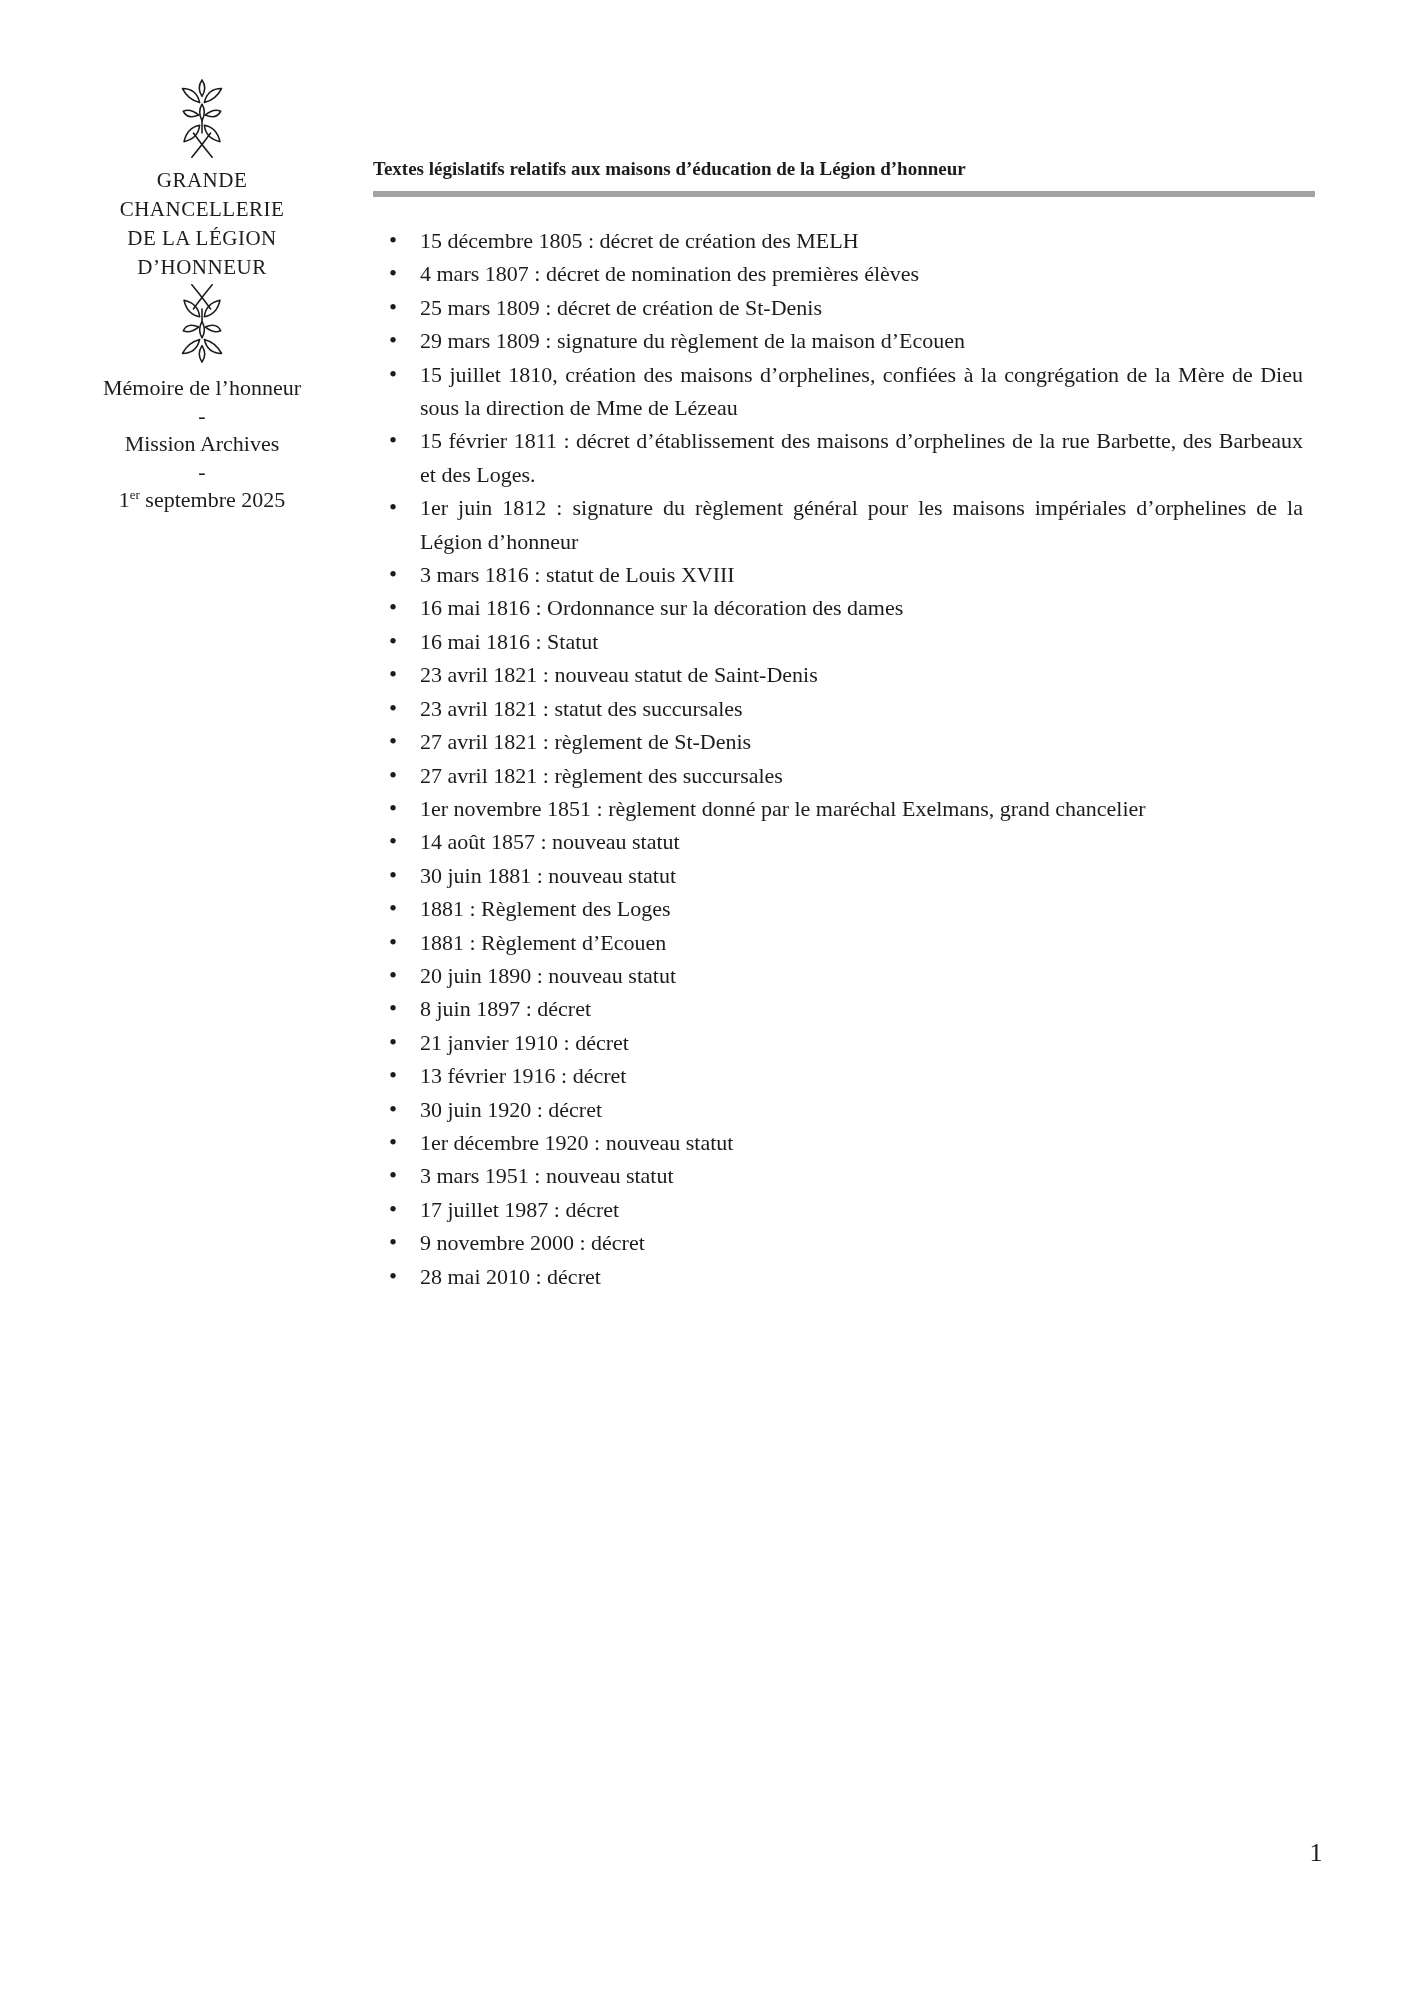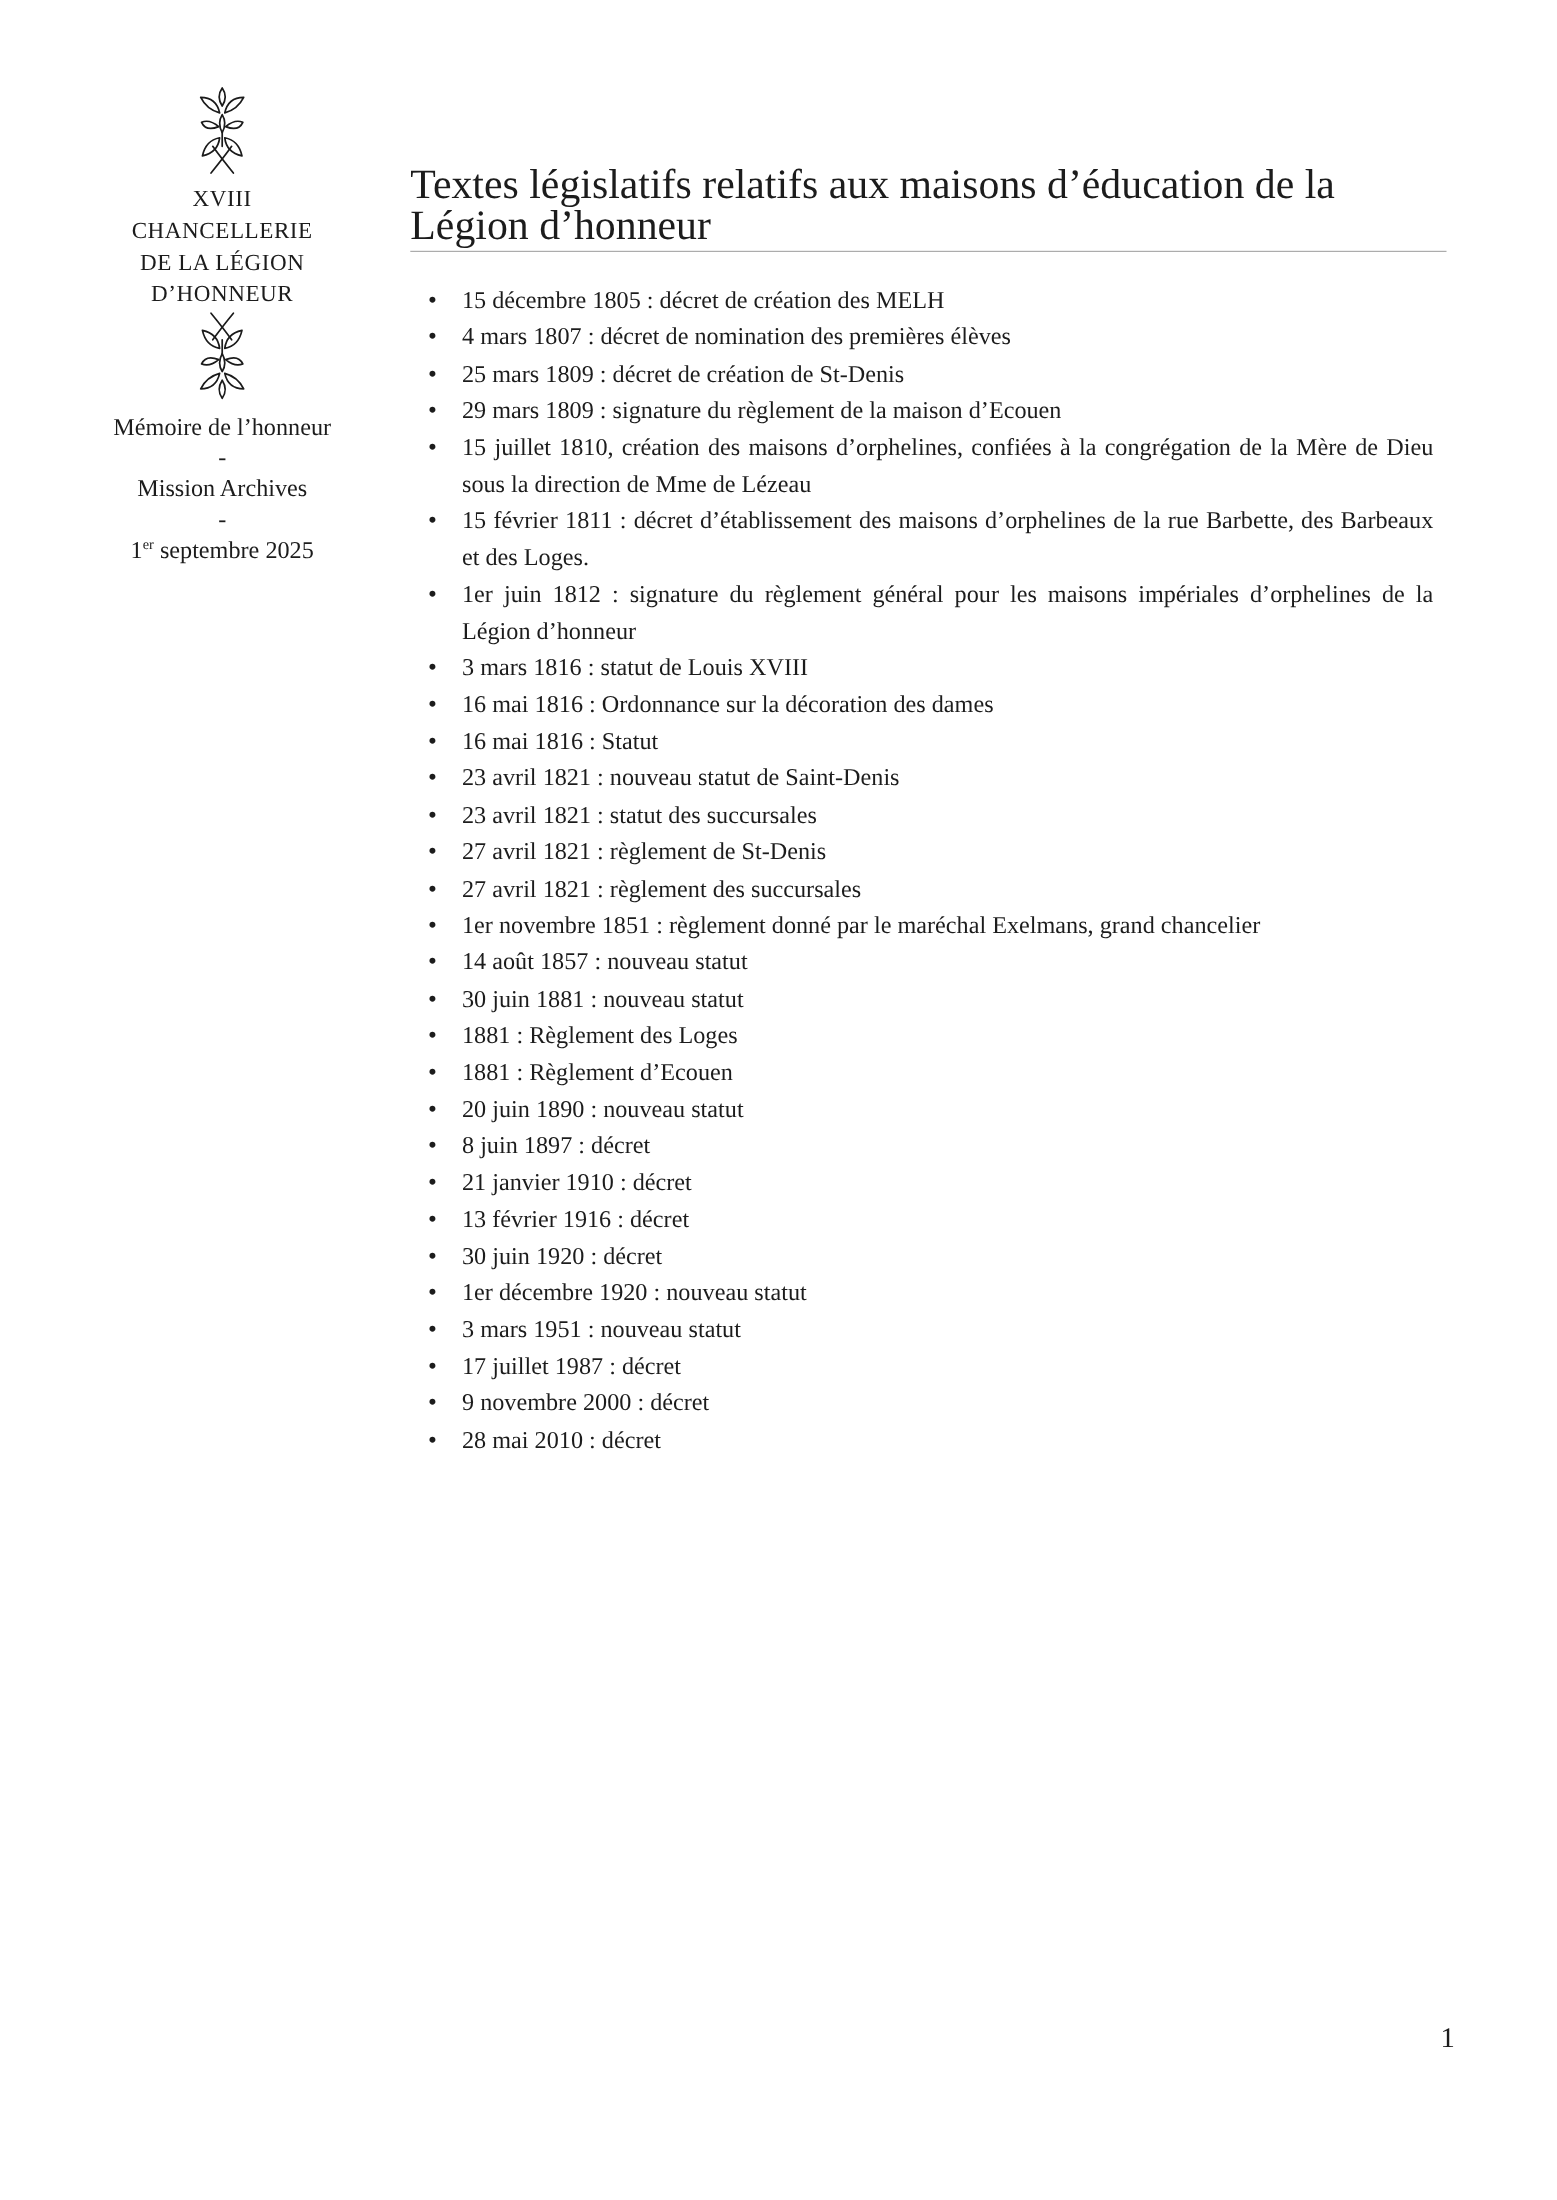--- a/index.html
+++ b/index.html
@@ -52,24 +52,24 @@
   
   .main {
     position: absolute;
     left: 373px;
     top: 150px;
     width: 942px;
   }
   .title {
     margin: 0;
     padding: 0 50px 4px 0;
-    font-size: 38px;
-    font-weight: normal;
+    font-size: 19px;
+    font-weight: bold;
     line-height: 37px;
-    border-bottom: 1px solid #a3a3a3;
+    border-bottom: 6px solid #a3a3a3;
   }
   .intro {
     margin: 35px 0 0 0;
     font-size: 22px;
     line-height: 33px;
     text-align: justify;
   }
   .items {
     margin: 27px 12px 0 0;
     padding: 0;
@@ -115,21 +115,21 @@
       <path d="M36 47 Q47 38 56 42 Q51 53 36 47 Z"></path>
       <path d="M29 60 Q13 63 9 81 Q27 77 29 60 Z"></path>
       <path d="M35 60 Q51 63 55 81 Q37 77 35 60 Z"></path>
       <path d="M32 54 L32 70"></path>
       <path d="M21 70 Q31 84 45 101"></path>
       <path d="M43 70 Q33 84 19 101"></path>
     </g>
   </svg>
 
   <div class="org-name">
-    <div>XVIII</div>
+    <div>GRANDE</div>
     <div>CHANCELLERIE</div>
     <div>DE LA LÉGION</div>
     <div>D’HONNEUR</div>
   </div>
 
   <svg class="ornament flip" viewBox="0 0 64 104" aria-hidden="true">
     <g fill="none" stroke="#1b1b1b" stroke-width="2" stroke-linejoin="round" stroke-linecap="round">
       <path d="M32 23 Q25 12 32 2 Q39 12 32 23 Z"></path>
       <path d="M29 31 Q14 27 7 13 Q25 13 29 31 Z"></path>
       <path d="M35 31 Q50 27 57 13 Q39 13 35 31 Z"></path>

